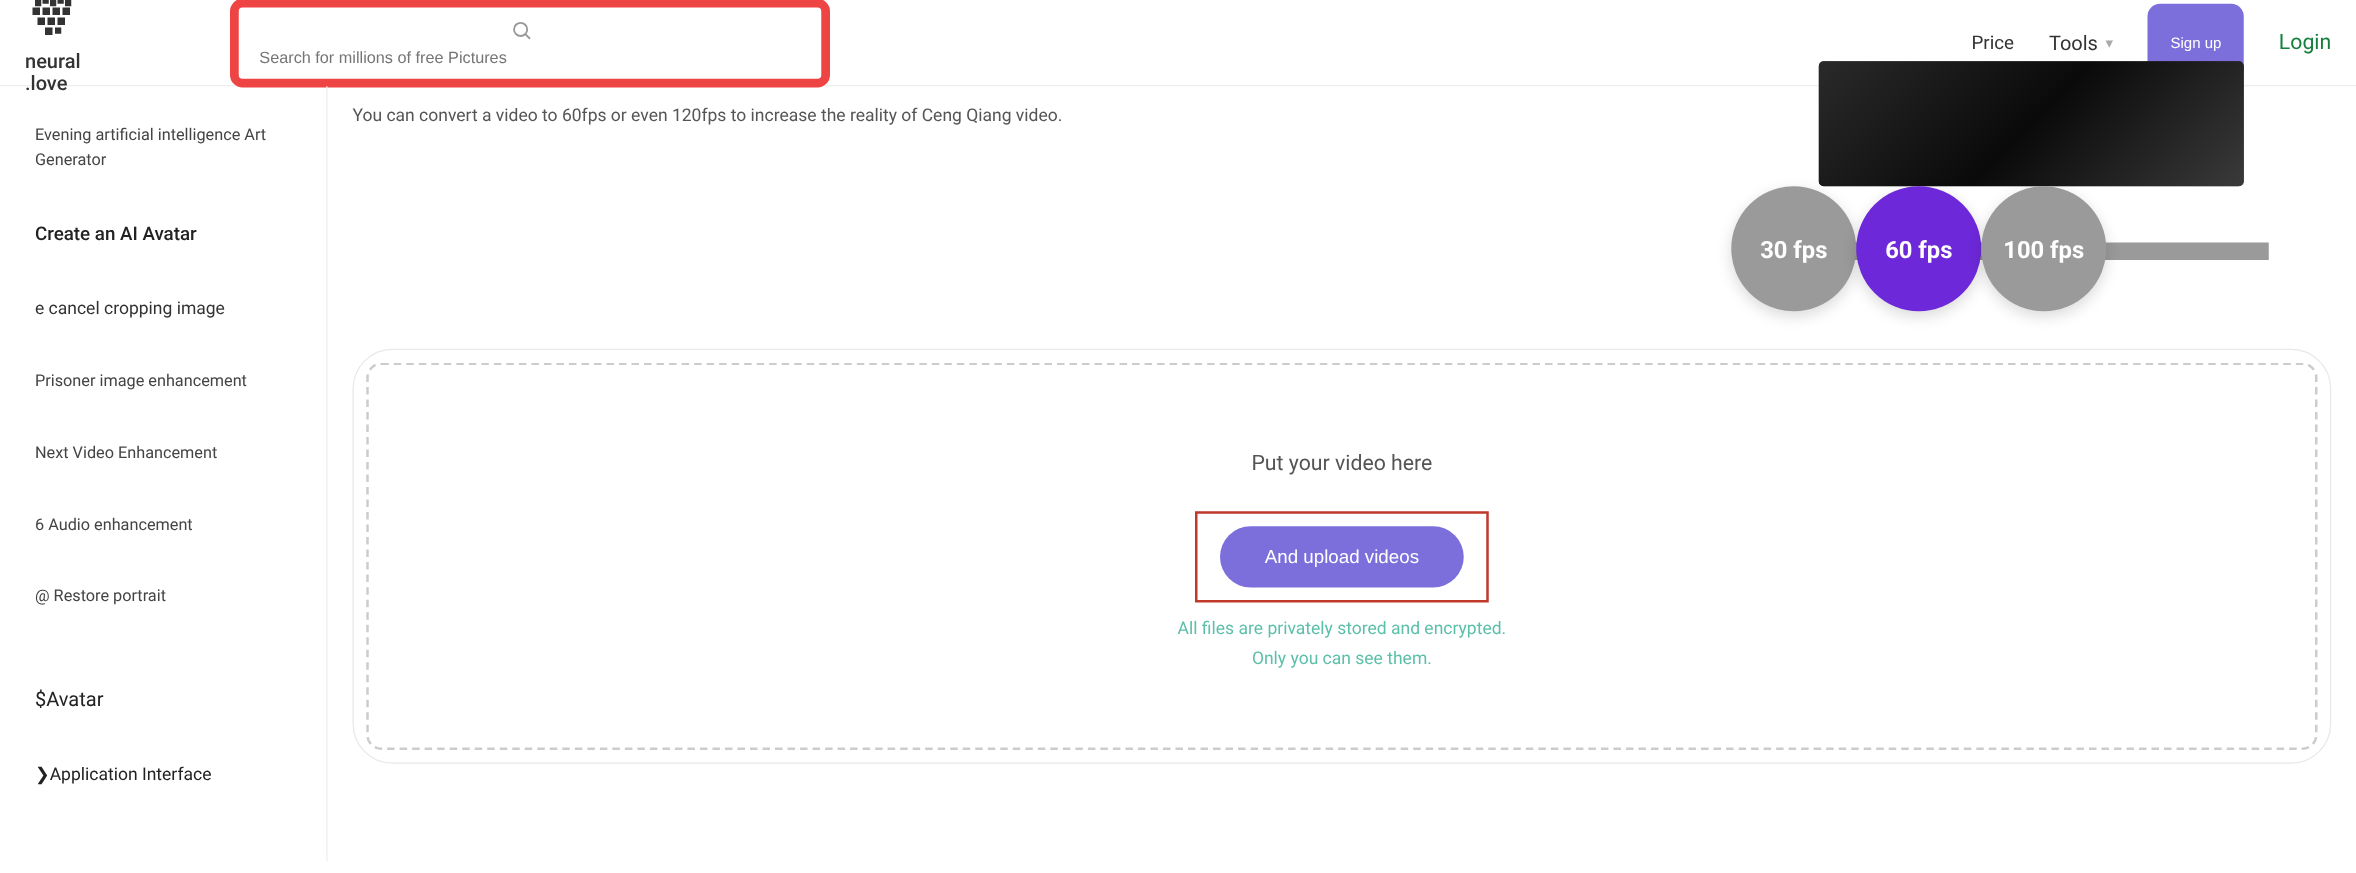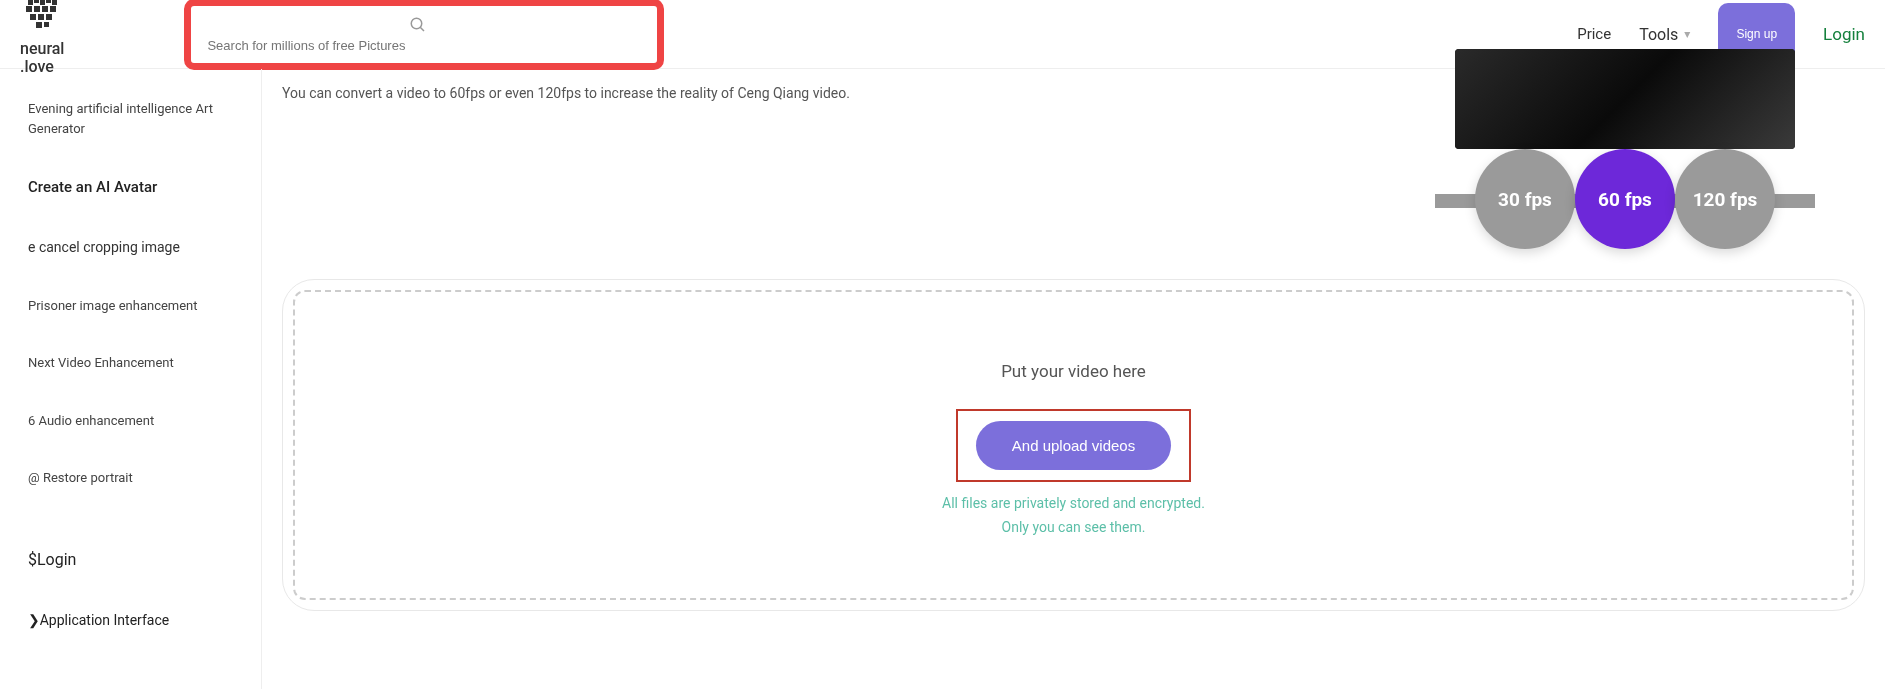--- a/index.html
+++ b/index.html
@@ -23,21 +23,21 @@
 .sidebar-item.bold { font-size: 15px; font-weight: 500; color: #222; }
 .sidebar-item.med { font-size: 14px; color: #333; }
 .sidebar-item.price { font-size: 16px; color: #222; margin-top: 40px; }
 .sidebar-item.api { font-size: 14px; color: #222; }
 .main { flex: 1; padding: 0 20px 30px 20px; position: relative; }
 .top-section { display: flex; justify-content: space-between; align-items: flex-start; padding: 10px 0 30px 0; }
 .desc-text { font-size: 14px; color: #555; margin-top: 6px; max-width: 600px; }
 .fps-display { position: relative; width: 480px; height: 170px; }
 .video-preview { position: absolute; top: -30px; left: 70px; width: 340px; height: 100px; background: #1a1a1a; border-radius: 4px; overflow: hidden; }
 .video-preview::after { content: ""; position: absolute; inset: 0; background: linear-gradient(135deg, #2a2a2a 0%, #0a0a0a 50%, #3a3a3a 100%); }
-.fps-circles { position: absolute; bottom: 0; left: 0; right: 0; display: flex; align-items: center; justify-content: center; }
+.fps-circles { position: absolute; bottom: 0; left: 0; right: 0; display: flex; align-items: center; justify-content: flex-start; }
 .fps-circle { width: 100px; height: 100px; border-radius: 50%; display: flex; align-items: center; justify-content: center; font-size: 19px; font-weight: 700; color: #fff; box-shadow: 0 4px 12px rgba(0,0,0,0.15); position: relative; z-index: 2; }
 .fps-circle.gray { background: #9a9a9a; }
 .fps-circle.purple { background: #6d28d9; }
 .fps-bar { position: absolute; top: 45px; left: 50px; right: 50px; height: 14px; background: #9a9a9a; z-index: 1; }
 .upload-outer { border: 1px solid #e8e8e8; border-radius: 32px; padding: 10px; }
 .upload-zone { border: 2px dashed #ccc; border-radius: 12px; padding: 60px 20px 50px 20px; text-align: center; min-height: 310px; display: flex; flex-direction: column; align-items: center; justify-content: center; }
 .upload-title { font-size: 17px; color: #555; margin-bottom: 28px; }
 .upload-btn-wrap { border: 2px solid #c0392b; padding: 10px 18px; display: inline-block; margin-bottom: 10px; }
 .upload-btn { background: #7c6fdb; color: #fff; border: none; border-radius: 28px; padding: 16px 36px; font-size: 15px; cursor: pointer; }
 .privacy-text { font-size: 14px; color: #5cbfa8; line-height: 1.7; }
@@ -93,36 +93,36 @@
 
 <div class="layout">
   <div class="sidebar">
     <div class="sidebar-item">Evening artificial intelligence Art Generator</div>
     <div class="sidebar-item bold">Create an AI Avatar</div>
     <div class="sidebar-item med">e cancel cropping image</div>
     <div class="sidebar-item">Prisoner image enhancement</div>
     <div class="sidebar-item">Next Video Enhancement</div>
     <div class="sidebar-item">6 Audio enhancement</div>
     <div class="sidebar-item">@ Restore portrait</div>
-    <div class="sidebar-item price">$Login</div>
+    <div class="sidebar-item price">$Avatar</div>
     <div class="sidebar-item api">❯Application Interface</div>
   </div>
 
   <div class="main">
     <div class="top-section">
       <div>
         <p class="desc-text">You can convert a video to 60fps or even 120fps to increase the reality of Ceng Qiang video.</p>
       </div>
       <div class="fps-display">
         <div class="video-preview"></div>
         <div class="fps-circles">
           <div class="fps-bar"></div>
           <div class="fps-circle gray">30 fps</div>
           <div class="fps-circle purple">60 fps</div>
-          <div class="fps-circle gray">120 fps</div>
+          <div class="fps-circle gray">100 fps</div>
         </div>
       </div>
     </div>
 
     <div class="upload-outer">
       <div class="upload-zone">
         <div class="upload-title">Put your video here</div>
         <div class="upload-btn-wrap">
           <button class="upload-btn">And upload videos</button>
         </div>

